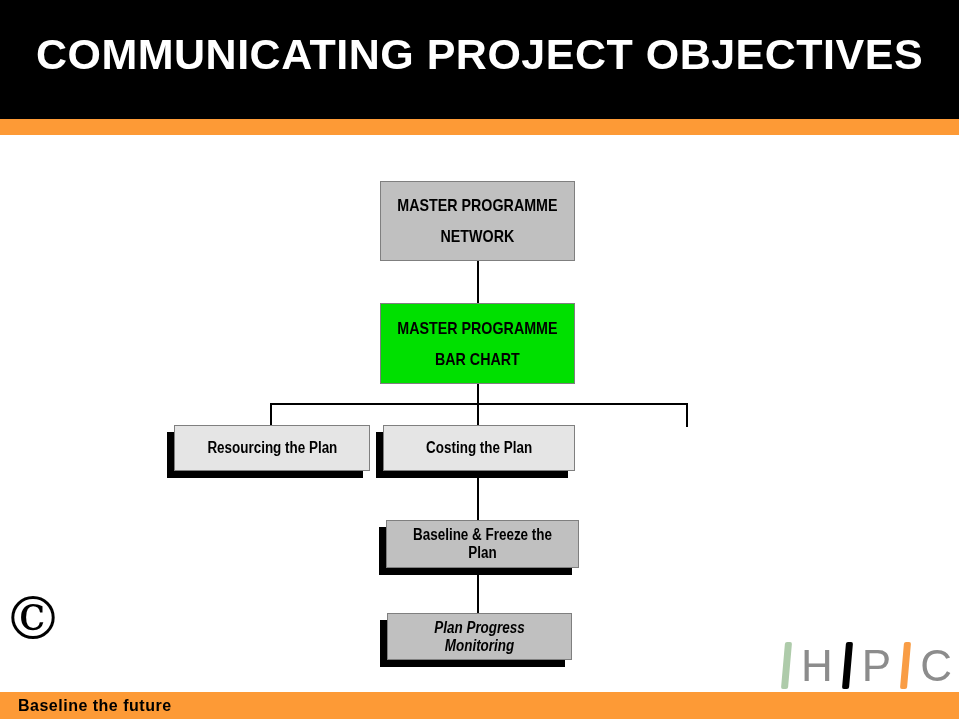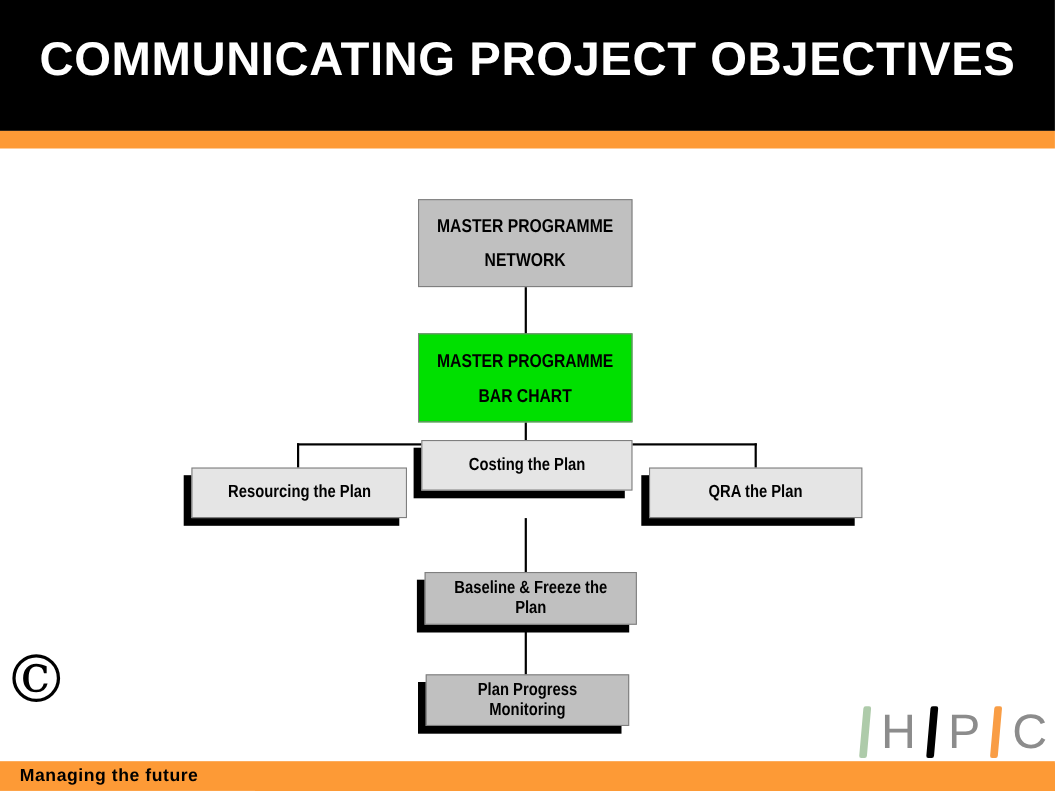--- a/index.html
+++ b/index.html
@@ -72,24 +72,24 @@
   .fill-green  { background: #00e000; }
   .fill-yellow { background: #e5e5e5; }
   .shadowed    { box-shadow: -7px 7px 0 #000000; }
 
   .two-line .node-label { font-size: 17px; line-height: 31px; }
   .one-line .node-label { font-size: 16px; }
 
   .node-network    { left: 380px; top: 181px; width: 195px; height: 80px; }
   .node-barchart   { left: 380px; top: 303px; width: 195px; height: 81px; }
   .node-resourcing { left: 174px; top: 425px; width: 196px; height: 46px; }
-  .node-costing    { left: 383px; top: 400px; width: 192px; height: 46px; }
+  .node-costing    { left: 383px; top: 425px; width: 192px; height: 46px; }
   .node-qra        { left: 590px; top: 425px; width: 194px; height: 46px; }
   .node-baseline   { left: 386px; top: 520px; width: 193px; height: 48px; }
-  .node-monitoring { left: 387px; top: 613px; width: 185px; height: 47px; }
+  .node-monitoring { left: 387px; top: 613px; width: 185px; height: 47px; font-style: italic; }
 
   .connector { position: absolute; background: #000000; z-index: 1; }
   .conn-v1     { left: 477px; top: 261px; width: 2px; height: 44px; }
   .conn-v2     { left: 477px; top: 384px; width: 2px; height: 43px; }
   .conn-h      { left: 270px; top: 403px; width: 418px; height: 2px; }
   .conn-stub-l { left: 270px; top: 403px; width: 2px; height: 24px; }
   .conn-stub-r { left: 686px; top: 403px; width: 2px; height: 24px; }
   .conn-v3     { left: 477px; top: 471px; width: 2px; height: 51px; }
   .conn-v4     { left: 477px; top: 568px; width: 2px; height: 47px; }
 
@@ -174,23 +174,20 @@
   </div>
 
   <div class="node node-resourcing fill-yellow shadowed one-line">
     <span class="node-label">Resourcing the Plan</span>
   </div>
 
   <div class="node node-costing fill-yellow shadowed one-line">
     <span class="node-label">Costing the Plan</span>
   </div>
 
-  <div class="node node-qra fill-yellow shadowed one-line">
-    <span class="node-label">QRA the Plan</span>
-  </div>
 
   <div class="node node-baseline fill-gray shadowed one-line">
     <span class="node-label">Baseline &amp; Freeze the Plan</span>
   </div>
 
   <div class="node node-monitoring fill-gray shadowed one-line">
     <span class="node-label">Plan Progress Monitoring</span>
   </div>
 
   <div class="copyright">©</div>
@@ -198,16 +195,16 @@
   <div class="logo">
     <div class="logo-bar bar-green"></div>
     <div class="logo-letter">H</div>
     <div class="logo-bar bar-black"></div>
     <div class="logo-letter">P</div>
     <div class="logo-bar bar-orange"></div>
     <div class="logo-letter">C</div>
   </div>
 
   <div class="footer">
-    <div class="footer-tagline">Managing the future</div>
+    <div class="footer-tagline">Baseline the future</div>
   </div>
 
 </div>
 
 </body></html>

